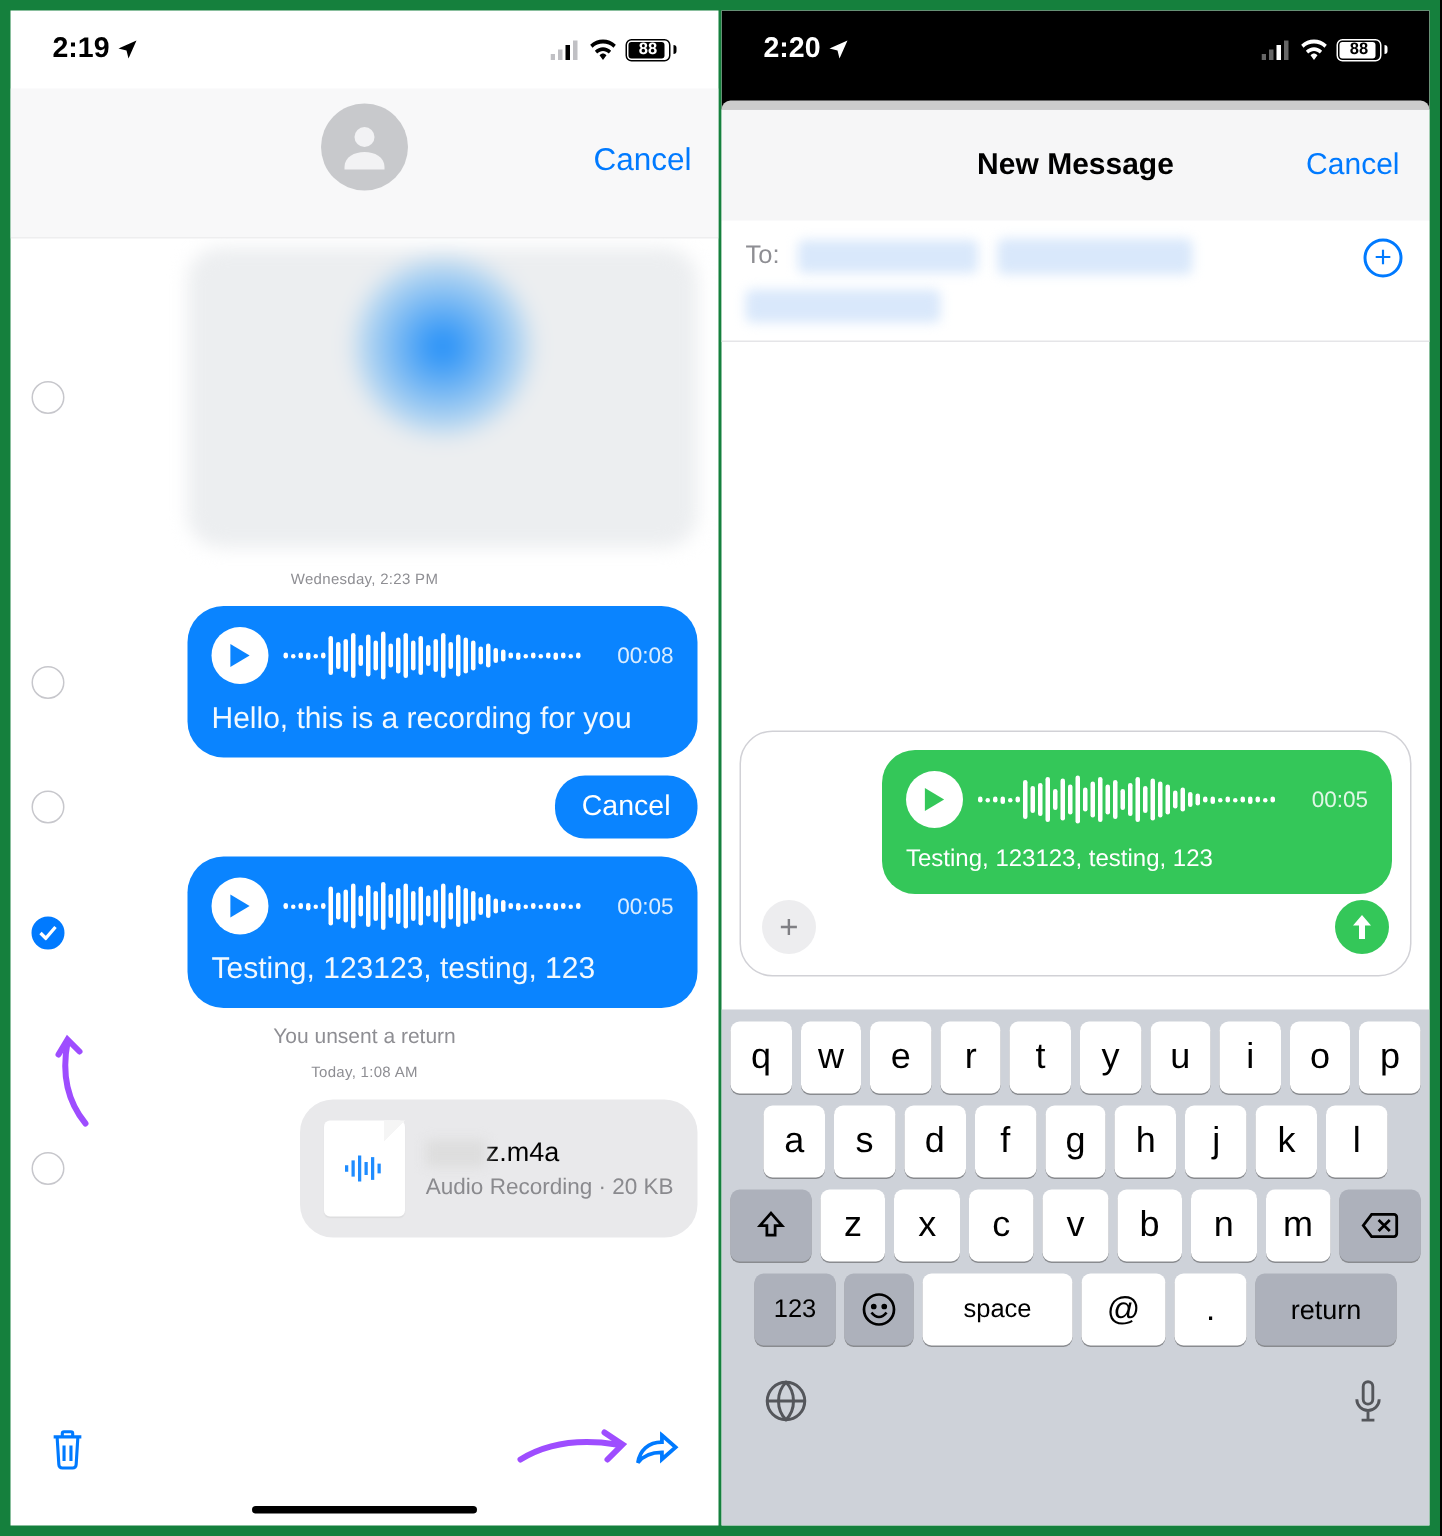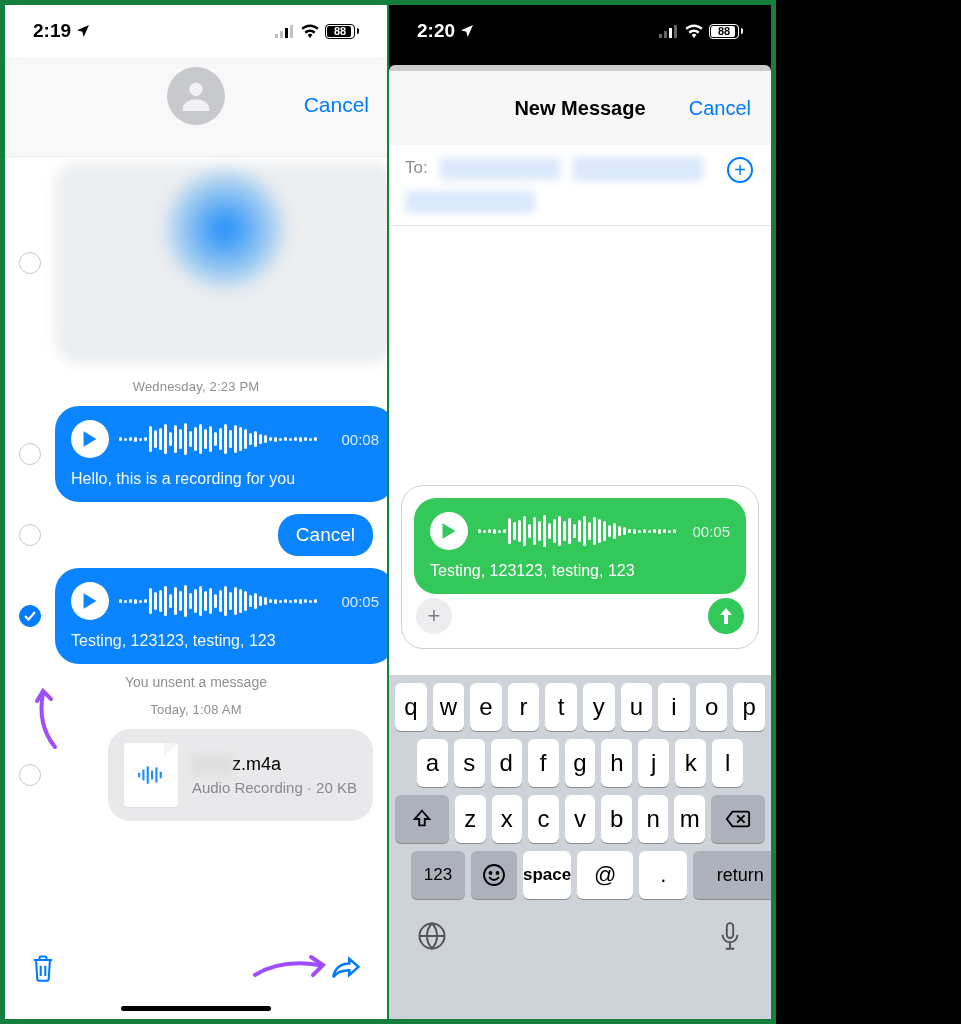--- a/index.html
+++ b/index.html
@@ -1,18 +1,18 @@
 <!DOCTYPE html>
 <html><head>
 <meta charset="utf-8">
 <style>
 * { box-sizing: border-box; margin: 0; padding: 0; font-family: -apple-system, "SF Pro Text", "Helvetica Neue", Arial, sans-serif; }
 body { background: #000; width: 961px; height: 1024px; overflow: hidden; }
 .split { display: flex; width: 961px; height: 1024px; }
-.phone { position: relative; width: 388px; height: 1024px; background: #fff; border: 5px solid #15803d; overflow: hidden; }
+.phone { position: relative; width: 480px; height: 1024px; background: #fff; border: 7px solid #15803d; overflow: hidden; }
 .phone.left { border-right-width: 1.5px; }
 .phone.right { border-left-width: 1.5px; }
 
 
 .statusbar { position: absolute; top: 0; left: 0; right: 0; height: 52px; display: flex; justify-content: space-between; align-items: center; padding: 0 28px; z-index: 50; }
 .statusbar.light { color: #000; }
 .statusbar.dark { color: #fff; }
 .sb-left { display: flex; align-items: center; gap: 4px; font-weight: 600; font-size: 19px; }
 .sb-right { display: flex; align-items: center; gap: 5px; }
 
@@ -24,30 +24,30 @@
 .left .convo { position: absolute; top: 152px; bottom: 76px; left: 0; right: 0; overflow: hidden; padding: 0; }
 
 .m-row { display: flex; align-items: center; padding: 6px 14px; }
 .sel { width: 22px; height: 22px; border: 1.5px solid #c7c7cc; border-radius: 50%; flex-shrink: 0; margin-right: 14px; background: #fff; }
 .sel.checked { background: #007aff; border-color: #007aff; display: flex; align-items: center; justify-content: center; }
 
 .blur-bubble { flex: 1; display: flex; justify-content: flex-end; }
 .blur-content { width: 340px; height: 200px; background: #eceef0; border-radius: 22px; filter: blur(6px); position: relative; }
 .blur-content::before { content:""; position:absolute; left:50%; top:6px; transform:translateX(-50%); width:120px; height:120px; border-radius:50%; background: radial-gradient(circle,#1d8cf8 0%, #b3d5f1 60%, transparent 80%); filter: blur(4px); }
 
-.timestamp { text-align: center; color: #8e8e93; font-size: 13px; padding: 10px 0 6px; letter-spacing: .2px; }
+.timestamp { text-align: center; color: #8e8e93; font-size: 10px; padding: 10px 0 6px; letter-spacing: .2px; }
 
 .bubble-blue { background: #0a84ff; color: #fff; border-radius: 24px; padding: 14px 16px; max-width: 340px; }
 .voice-row { display: flex; align-items: center; gap: 10px; }
 .play-btn { width: 38px; height: 38px; border-radius: 50%; background: #fff; display: flex; align-items: center; justify-content: center; flex-shrink: 0; }
 .play-btn svg { fill: #0a84ff; }
 .wave { flex: 1; height: 32px; display: flex; align-items: center; gap: 2px; }
 .wave span { display: inline-block; width: 3px; background: #fff; border-radius: 2px; }
 .duration { color: rgba(255,255,255,.85); font-size: 15px; }
-.bubble-blue .caption { margin-top: 12px; font-size: 16px; color: rgba(255,255,255,.95); }
+.bubble-blue .caption { margin-top: 12px; font-size: 20px; color: rgba(255,255,255,.95); }
 
 .text-bubble { background: #0a84ff; color: #fff; border-radius: 20px; padding: 10px 18px; font-size: 19px; display: inline-block; float: right; }
 
 .unsent { text-align: center; color: #8e8e93; font-size: 14px; padding: 4px 0 2px; }
 
 .attach-bubble { background: #e9e9eb; border-radius: 22px; padding: 14px 16px; max-width: 320px; display: flex; align-items: center; gap: 14px; margin-left: auto; }
 .file-icon { width: 54px; height: 64px; background: #fff; border-radius: 4px; display: flex; align-items: center; justify-content: center; box-shadow: 0 1px 1px rgba(0,0,0,.06); position: relative; }
 .file-icon::after { content:""; position:absolute; right:0; top:0; width:14px; height:14px; background: linear-gradient(135deg,#f5f5f5 50%, transparent 50%); }
 .file-meta .fn { font-size: 18px; font-weight: 500; color: #000; }
 .file-meta .fs { font-size: 15px; color: #8a8a8e; margin-top: 4px; }
@@ -85,21 +85,21 @@
 .compose-box .sendcircle { position:absolute; right:14px; bottom:14px; width:36px; height:36px; border-radius:50%; background:#34c759; display:flex; align-items:center; justify-content:center; }
 
 
 .keyboard { position: absolute; bottom:0; left:0; right:0; height: 344px; background: #ced2d9; z-index:5; }
 .kbrow { display:flex; gap:6px; padding: 8px 6px 0; justify-content:center; }
 .key { background:#fff; border-radius:6px; height:48px; flex:1; display:flex; align-items:center; justify-content:center; font-size:24px; color:#000; box-shadow: 0 1px 0 #898b8f; }
 .key.fn { background:#adb1bb; }
 .kb-bottom { display:flex; gap:6px; padding:8px 22px 0; }
 .kb-bottom .key.fn123 { width:54px; flex:none; background:#adb1bb; font-size:17px; }
 .kb-bottom .key.emoji { width:46px; flex:none; background:#adb1bb; }
-.kb-bottom .key.space { flex:1.6; font-size:17px;font-weight:bold; }
+.kb-bottom .key.space { flex:1.6; font-size:17px; }
 .kb-bottom .key.at { width:56px; flex:none; font-size:22px; }
 .kb-bottom .key.dot { width:48px; flex:none; font-size:22px; }
 .kb-bottom .key.return { width:94px; flex:none; background:#adb1bb; font-size:18px; }
 .kb-foot { display:flex; justify-content:space-between; padding: 22px 28px 0; color:#5a5c61; }
 .phone.right .home-ind { background:#000; }
 
 </style>
 </head>
 <body>
 
@@ -275,21 +275,21 @@
                   <span style="height: 3px;"></span>
                   <span style="height: 4px;"></span>
                 </div>
             <span class="duration">00:05</span>
           </div>
           <div class="caption">Testing, 123123, testing, 123</div>
         </div>
       </div>
     </div>
 
-    <div class="unsent">You unsent a message</div>
+    <div class="unsent">You unsent a return</div>
     <div class="timestamp">Today, 1:08 AM</div>
 
     <div class="m-row">
       <div class="sel"></div>
       <div style="flex:1; display:flex; justify-content:flex-end;">
         <div class="attach-bubble">
           <div class="file-icon">
             <svg width="26" height="20" viewBox="0 0 24 18" fill="#1f8cff">
                   <rect x="0" y="7" width="2" height="4"></rect>
                   <rect x="4" y="4" width="2" height="10"></rect>

